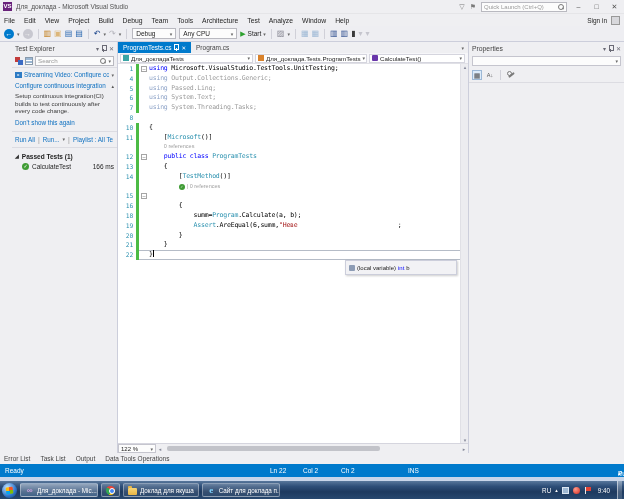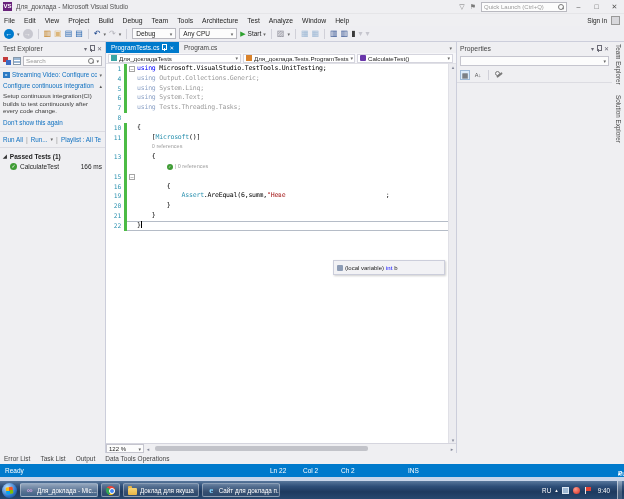--- a/index.html
+++ b/index.html
@@ -33,21 +33,21 @@
   .nav-circle { width:10px; height:10px; border-radius:50%; background:#007ACC; color:#fff; font-size:7px; line-height:9px; text-align:center; }
   .nav-circle.disabled { background:#C8C8D0; color:#F0F0F0; }
   .caret { font-size:5px; color:#666; }
   .ticon { font-size:8px; line-height:10px; }
   .combo { height:11px; border:1px solid #B9B9C0; background:#FCFCFC; display:flex; align-items:center; padding:0 3px; gap:3px; font-size:6.5px; }
   .combo .caret { margin-left:auto; }
   .start-btn { display:flex; align-items:center; gap:2px; font-size:6.5px; }
   .play { color:#2FA12F; font-size:7px; }
 
   
-  .main { position:absolute; left:0; top:42px; width:500px; height:411px; }
+  .main { position:absolute; left:12px; top:42px; width:500px; height:411px; }
 
   
   .test-explorer { position:absolute; left:0; top:0; width:106px; height:411px; background:#EFEFF2; border-right:1px solid #CCCEDB; }
   .panel-head { height:12px; display:flex; align-items:center; padding:0 3px; color:#444; font-size:6.8px; }
   .panel-head .ph-icons { margin-left:auto; display:flex; gap:3px; color:#6A6A75; font-size:6px; align-items:center; }
   .pin { position:relative; width:4px; height:7px; display:inline-block; }
   .pin::before { content:""; position:absolute; left:0; top:0; width:3px; height:4px; border:1px solid #6A6A75; }
   .pin::after { content:""; position:absolute; left:1.5px; top:4px; width:1px; height:3px; background:#6A6A75; }
   .te-toolbar { height:14px; display:flex; align-items:center; gap:2px; padding:0 3px; border-bottom:1px solid #DCDCE2; }
   .te-ic1 { position:relative; width:8px; height:8px; }
@@ -357,37 +357,37 @@
               <span class="chbar on"></span>
               <span class="foldcol"></span>
               <span class="code-text"><span class="kwdim">using</span><span class="dim"> Output.Collections.Generic;</span></span>
             </span>
           </div>
           <div class="code-row">
             <span class="ln">5</span>
             <span class="row-body">
               <span class="chbar on"></span>
               <span class="foldcol"></span>
-              <span class="code-text"><span class="kwdim">using</span><span class="dim"> System.Linq;</span></span>
+              <span class="code-text"><span class="kwdim">using</span><span class="dim"> Passed.Linq;</span></span>
             </span>
           </div>
           <div class="code-row">
             <span class="ln">6</span>
             <span class="row-body">
               <span class="chbar on"></span>
               <span class="foldcol"></span>
               <span class="code-text"><span class="kwdim">using</span><span class="dim"> System.Text;</span></span>
             </span>
           </div>
           <div class="code-row">
             <span class="ln">7</span>
             <span class="row-body">
               <span class="chbar on"></span>
               <span class="foldcol"></span>
-              <span class="code-text"><span class="kwdim">using</span><span class="dim"> Tests.Threading.Tasks;</span></span>
+              <span class="code-text"><span class="kwdim">using</span><span class="dim"> System.Threading.Tasks;</span></span>
             </span>
           </div>
           <div class="code-row">
             <span class="ln">8</span>
             <span class="row-body">
               <span class="chbar"></span>
               <span class="foldcol"></span>
               <span class="code-text"></span>
             </span>
           </div>
@@ -409,50 +409,76 @@
           </div>
           <div class="code-row">
             <span class="ln"></span>
             <span class="row-body">
               <span class="chbar on"></span>
               <span class="foldcol"></span>
               <span class="code-text">    <span class="lens-text">0 references</span></span>
             </span>
           </div>
           <div class="code-row">
-            <span class="ln">13</span>
-            <span class="row-body">
-              <span class="chbar on"></span>
-              <span class="foldcol"></span>
-              <span class="code-text"><span class="pl">    {</span></span>
-            </span>
-          </div>
-          <div class="code-row">
-            <span class="ln"></span>
-            <span class="row-body">
-              <span class="chbar on"></span>
-              <span class="foldcol"></span>
-              <span class="code-text">        <span class="lens-check">✓</span><span class="lens-text">| 0 references</span></span>
-            </span>
-          </div>
-          <div class="code-row">
-            <span class="ln">15</span>
+            <span class="ln">12</span>
             <span class="row-body">
               <span class="chbar on"></span>
               <span class="foldcol">
                 <span class="foldbox">–</span>
               </span>
+              <span class="code-text"><span class="pl">    </span><span class="kw">public class</span><span class="pl"> </span><span class="ty">ProgramTests</span></span>
+            </span>
+          </div>
+          <div class="code-row">
+            <span class="ln">13</span>
+            <span class="row-body">
+              <span class="chbar on"></span>
+              <span class="foldcol"></span>
+              <span class="code-text"><span class="pl">    {</span></span>
+            </span>
+          </div>
+          <div class="code-row">
+            <span class="ln">14</span>
+            <span class="row-body">
+              <span class="chbar on"></span>
+              <span class="foldcol"></span>
+              <span class="code-text"><span class="pl">        [</span><span class="ty">TestMethod</span><span class="pl">()]</span></span>
+            </span>
+          </div>
+          <div class="code-row">
+            <span class="ln"></span>
+            <span class="row-body">
+              <span class="chbar on"></span>
+              <span class="foldcol"></span>
+              <span class="code-text">        <span class="lens-check">✓</span><span class="lens-text">| 0 references</span></span>
+            </span>
+          </div>
+          <div class="code-row">
+            <span class="ln">15</span>
+            <span class="row-body">
+              <span class="chbar on"></span>
+              <span class="foldcol">
+                <span class="foldbox">–</span>
+              </span>
             </span>
           </div>
           <div class="code-row">
             <span class="ln">16</span>
             <span class="row-body">
               <span class="chbar on"></span>
               <span class="foldcol"></span>
               <span class="code-text"><span class="pl">        {</span></span>
+            </span>
+          </div>
+          <div class="code-row">
+            <span class="ln">18</span>
+            <span class="row-body">
+              <span class="chbar on"></span>
+              <span class="foldcol"></span>
+              <span class="code-text"><span class="pl">            summ=</span><span class="ty">Program</span><span class="pl">.Calculate(a, b);</span></span>
             </span>
           </div>
           <div class="code-row">
             <span class="ln">19</span>
             <span class="row-body">
               <span class="chbar on"></span>
               <span class="foldcol"></span>
               <span class="code-text"><span class="pl">            </span><span class="ty">Assert</span><span class="pl">.AreEqual(6,summ,</span><span class="str">"Неве</span><span class="pl">                           ;</span></span>
             </span>
           </div>

